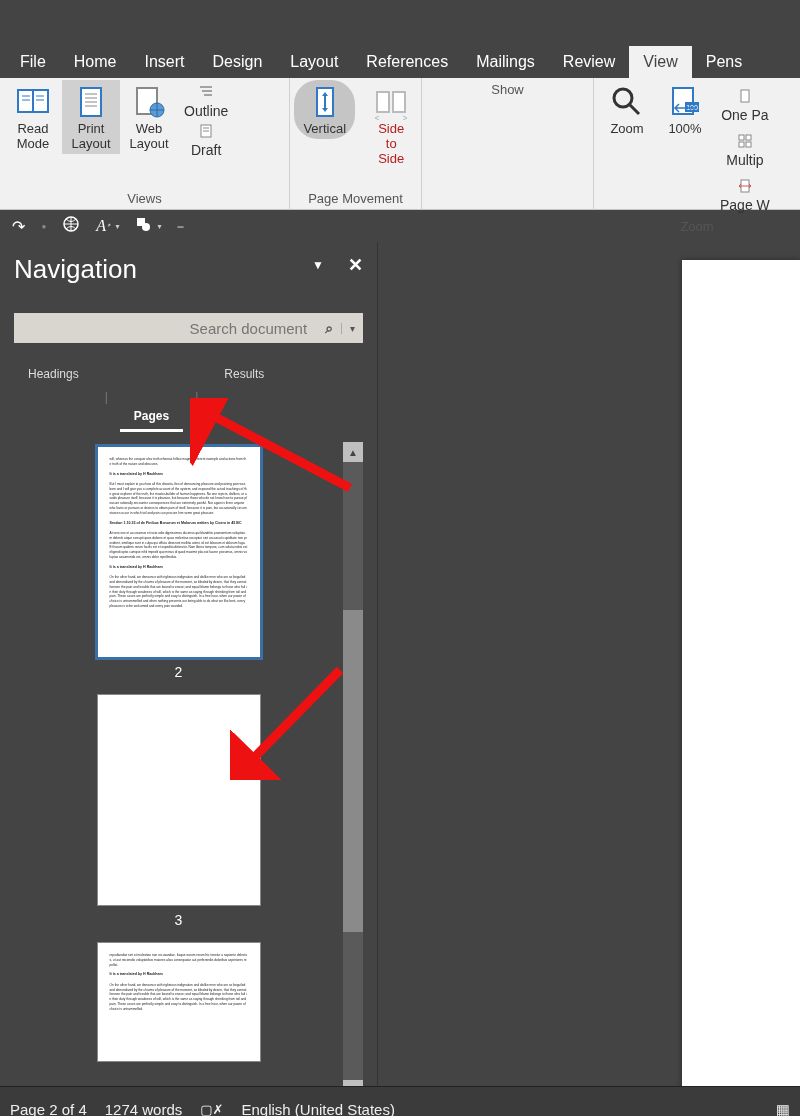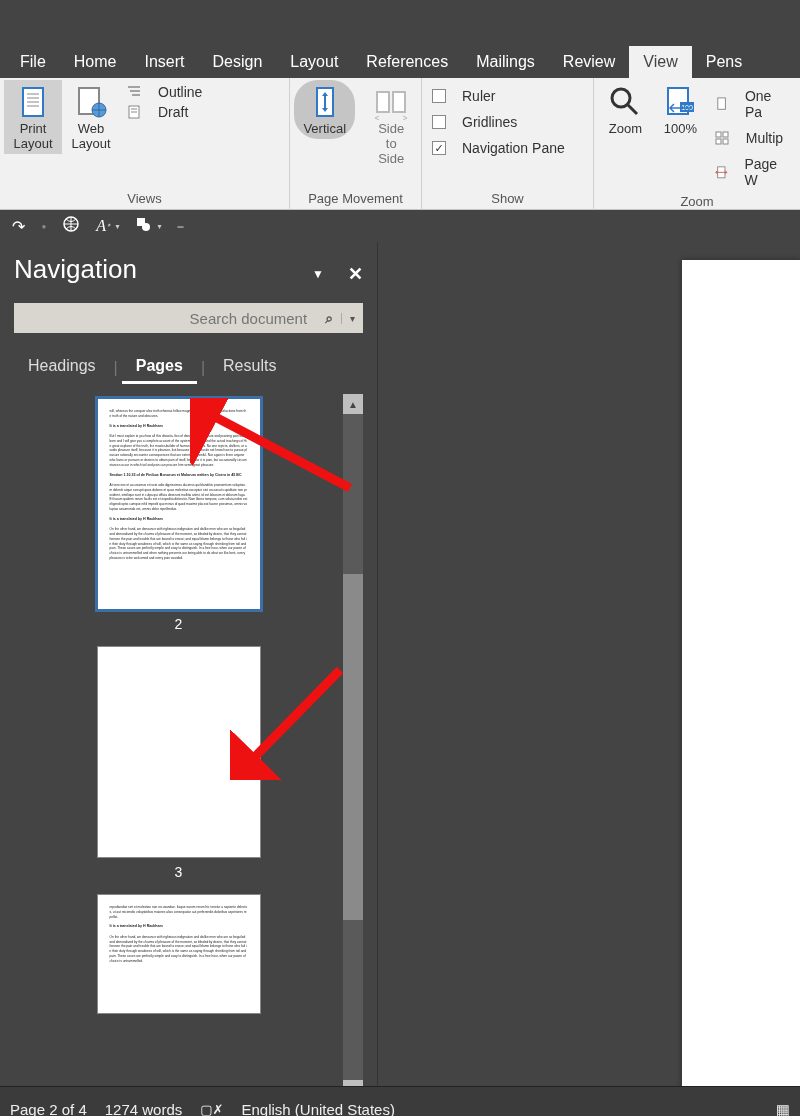--- a/index.html
+++ b/index.html
@@ -19,48 +19,48 @@
   .ribbon-group-body { display: flex; flex: 1; align-items: flex-start; }
   .ribbon-group-label { text-align: center; font-size: 13px; color: #555; padding: 2px 0 4px 0; }
   
   .big-btn { display: flex; flex-direction: column; align-items: center; justify-content: flex-start; padding: 4px 6px 2px 6px; font-size: 13px; color: #333; text-align: center; width: 58px; }
   .big-btn.selected { background: #d0d0d0; }
   .big-btn.selected2 { background: #c5c5c5; border-radius: 24px; }
   .big-btn .icon-box { width: 36px; height: 36px; margin-bottom: 2px; display:flex; align-items:center; justify-content:center; }
   .big-btn .lbl { line-height: 1.15; }
   
   .small-btn-col { display: flex; flex-direction: column; gap: 4px; padding: 4px 6px; }
-  .small-btn { display: flex; align-items: center; gap: 16px; font-size: 14px; color: #333; }
+  .small-btn { display: flex; align-items: center; gap: 3px; font-size: 14px; color: #333; flex-direction: column; }
   .small-btn .square { width: 14px; height: 14px; border: 1px solid #888; background: #fff; display:flex; align-items:center; justify-content:center; font-size:11px; color:#333; }
   .small-icon { width:16px; height:16px; display:flex; align-items:center; justify-content:center; }
   
   
   .quick-access { height: 32px; background: #444444; display: flex; align-items: center; gap: 16px; padding: 0 12px; color: #fff; }
   .qa-icon { font-size: 16px; color: #fff; }
   .qa-caret { font-size: 8px; color:#ccc; margin-left:-10px; }
   
   
   .content { display: flex; height: 858px; background: #444444; }
   
   
   .nav-pane { width: 378px; background: #444444; padding: 12px 14px 0 14px; display: flex; flex-direction: column; border-right: 1px solid #333; position:relative; }
-  .nav-header { display: flex; align-items: flex-end; justify-content: space-between; margin-bottom: 18px; }
+  .nav-header { display: flex; align-items: flex-start; justify-content: space-between; margin-bottom: 28px; }
   .nav-title { font-size: 26px; font-weight: 300; color: #fff; }
   .nav-header-icons { display: flex; gap: 24px; align-items:center; }
   .nav-caret { font-size: 12px; color:#fff; }
   .nav-close { font-size: 18px; font-weight:bold; color:#fff; cursor:default; }
   
   .nav-search { display: flex; align-items: center; background: #d9d6d0; height: 30px; margin-bottom: 18px; }
   .nav-search input { flex: 1; border: none; background: transparent; padding: 0 10px; font-size: 15px; color: #555; outline:none;text-align:right; }
   .nav-search .search-icon { padding: 0 8px; font-size:14px; color:#555; font-weight:bold; }
   .nav-search .search-caret { padding: 0 8px; font-size:10px; color:#555; border-left:1px solid #aaa; }
   
-  .nav-tabs { display: flex; gap: 0; margin-bottom: 10px; font-size:16px; }
+  .nav-tabs { display: flex; gap: 8px; margin-bottom: 10px; font-size:12px; }
   .nav-tab { padding: 6px 14px; color: #ddd; }
-  .nav-tab.active { font-weight: bold; color: #fff; border-bottom: 3px solid #fff; }
+  .nav-tab.active { font-weight: bold; color: #fff; border-bottom: 3px solid #fff; margin-top: 42px; }
   .nav-sep { color: #777; align-self:center; padding:0 4px; }
   
   .thumbs-wrap { display:flex; flex:1; overflow:hidden; }
   .thumbs { flex:1; display:flex; flex-direction:column; align-items:center; gap: 14px; padding-top:4px; overflow:hidden; }
   .thumb-item { display:flex; flex-direction:column; align-items:center; gap:6px; }
   .thumb { width: 164px; height: 212px; background: #fff; border: 1px solid #888; position:relative; overflow:hidden; padding:10px 12px; }
   .thumb.selected { outline: 3px solid #3b6fa8; outline-offset: -1px; }
   .thumb-num { font-size: 14px; color: #fff; }
   .thumb-text { font-size: 3.2px; line-height: 1.5; color: #222; word-break: break-all; }
   .thumb-text .gap { height:5px; }
@@ -102,20 +102,33 @@
   <div class="menu-tab">Mailings</div>
   <div class="menu-tab">Review</div>
   <div class="menu-tab active">View</div>
   <div class="menu-tab">Pens</div>
 </div>
 
 <div class="ribbon">
 
   <div class="ribbon-group" style="width:290px;">
     <div class="ribbon-group-body">
+      <div class="big-btn">
+        <div class="icon-box">
+          <svg class="svg-icon" viewBox="0 0 36 36">
+              <rect x="3" y="6" width="30" height="22" fill="#fff" stroke="#3079c6" stroke-width="2"></rect>
+              <line x1="18" y1="6" x2="18" y2="28" stroke="#3079c6" stroke-width="2"></line>
+              <line x1="7" y1="12" x2="15" y2="12" stroke="#3079c6"></line>
+              <line x1="7" y1="16" x2="15" y2="16" stroke="#3079c6"></line>
+              <line x1="21" y1="12" x2="29" y2="12" stroke="#3079c6"></line>
+              <line x1="21" y1="16" x2="29" y2="16" stroke="#3079c6"></line>
+            </svg>
+        </div>
+        <div class="lbl"><span>Read</span><br><span>Mode</span></div>
+      </div>
       <div class="big-btn selected">
         <div class="icon-box">
           <svg class="svg-icon" viewBox="0 0 36 36">
               <rect x="8" y="4" width="20" height="28" fill="#fff" stroke="#3079c6" stroke-width="2"></rect>
               <line x1="12" y1="10" x2="24" y2="10" stroke="#888"></line>
               <line x1="12" y1="14" x2="24" y2="14" stroke="#888"></line>
               <line x1="12" y1="18" x2="24" y2="18" stroke="#888"></line>
               <line x1="12" y1="22" x2="24" y2="22" stroke="#888"></line>
             </svg>
         </div>
@@ -162,51 +175,35 @@
       <div class="big-btn selected2" style="width:62px;">
         <div class="icon-box">
           <svg class="svg-icon" viewBox="0 0 36 36">
               <rect x="10" y="4" width="16" height="28" fill="#fff" stroke="#3079c6" stroke-width="2"></rect>
               <path d="M18 8 L15 12 L21 12 Z M18 28 L15 24 L21 24 Z" fill="#3079c6"></path>
               <line x1="18" y1="12" x2="18" y2="24" stroke="#3079c6" stroke-width="2"></line>
             </svg>
         </div>
         <div class="lbl">Vertical</div>
       </div>
-      <div class="big-btn" style="width:62px; color:#737373;padding-left:16px;">
+      <div class="big-btn" style="width:62px; color:#b91c1c;padding-left:16px;">
         <div class="icon-box">
           <svg class="svg-icon" viewBox="0 0 36 36">
               <rect x="4" y="8" width="12" height="20" fill="#fff" stroke="#bbb" stroke-width="2"></rect>
               <rect x="20" y="8" width="12" height="20" fill="#fff" stroke="#bbb" stroke-width="2"></rect>
               <path d="M6 32 L2 34 L6 36 M30 32 L34 34 L30 36" fill="none" stroke="#bbb"></path>
             </svg>
         </div>
         <div class="lbl"><span>Side</span><br><span>to Side</span></div>
       </div>
     </div>
     <div class="ribbon-group-label">Page Movement</div>
   </div>
 
   <div class="ribbon-group" style="width:172px;">
-    <div class="ribbon-group-body">
-      <div class="small-btn-col" style="gap:10px; padding-top:8px;">
-        <div class="small-btn">
-          <span class="square"></span>
-          <span>Ruler</span>
-        </div>
-        <div class="small-btn">
-          <span class="square"></span>
-          <span>Gridlines</span>
-        </div>
-        <div class="small-btn">
-          <span class="square">✓</span>
-          <span>Navigation Pane</span>
-        </div>
-      </div>
-    </div>
     <div class="ribbon-group-label">Show</div>
   </div>
 
   <div class="ribbon-group" style="flex:1; border-right:none;">
     <div class="ribbon-group-body">
       <div class="big-btn">
         <div class="icon-box">
           <svg class="svg-icon" viewBox="0 0 36 36">
               <circle cx="14" cy="14" r="9" fill="none" stroke="#333" stroke-width="3"></circle>
               <line x1="21" y1="21" x2="30" y2="30" stroke="#333" stroke-width="3"></line>

